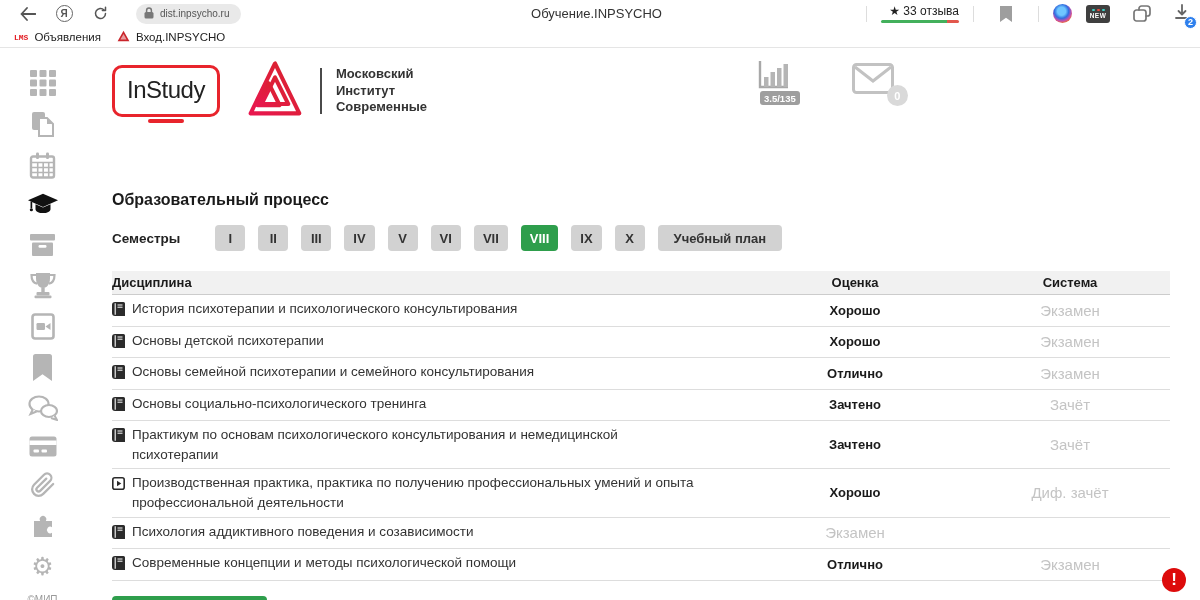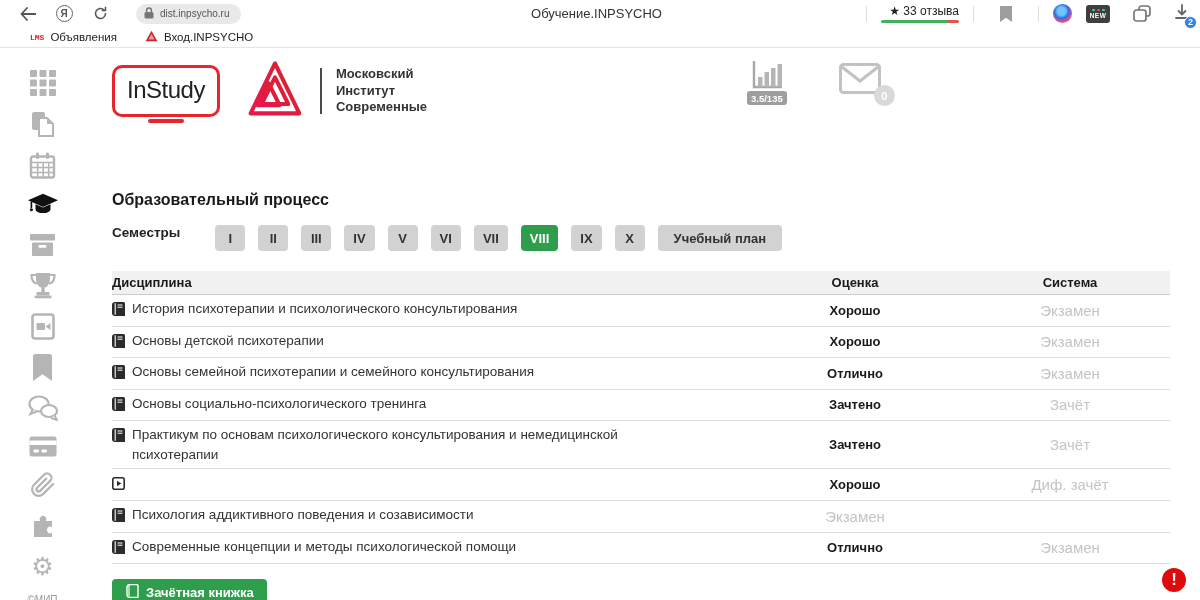--- a/index.html
+++ b/index.html
@@ -21,21 +21,21 @@
      background:linear-gradient(90deg,#43b05c 0 84%, #e2574c 84% 100%); }
   .ext-circle { width:19px; height:19px; border-radius:50%; cursor:pointer;
      background:radial-gradient(circle at 45% 38%, #6fc6ff 0 26%, #2f6fe0 45%, #c44fae 62%, #ff7a00 82%, #ffb300 100%); }
   .new-badge { width:24px; height:18px; background:#3f3f3f; border-radius:3px; display:flex; flex-direction:column; align-items:center; justify-content:center; cursor:pointer; }
   .new-dots { display:flex; gap:2px; margin-bottom:1px; }
   .new-dots i { width:3px; height:2px; border-radius:1px; display:block; }
   .new-txt { font-size:6.5px; font-weight:bold; color:#fff; letter-spacing:.5px; }
   .dl-wrap { position:relative; cursor:pointer; }
   .dl-badge { position:absolute; right:-7px; bottom:-5px; width:13px; height:13px; border-radius:50%; background:#2f80ed; color:#fff; font-size:9px; font-weight:bold; display:flex; align-items:center; justify-content:center; border:1.5px solid #fff; }
 
-  .bookmarks-bar { height:21px; display:flex; align-items:center; gap:20px; padding:0 26px; border-bottom:1px solid #e5e5e5; background:#fff; }
+  .bookmarks-bar { height:21px; display:flex; align-items:center; gap:8px; padding:0 10px; border-bottom:1px solid #e5e5e5; background:#fff; }
   .bm-item { display:flex; align-items:center; gap:6px; cursor:pointer; padding:0 4px; }
   .bm-label { font-size:11.5px; color:#222; }
   .lms-fav { font-size:8px; font-weight:bold; color:#e31e24; font-family:"Liberation Mono", monospace; }
 
   
   .app { display:flex; height:552px; }
   .sidebar { width:85px; display:flex; flex-direction:column; align-items:center; padding-top:22px; gap:15px; flex-shrink:0; }
   .side-ico { width:30px; height:26px; display:flex; align-items:center; justify-content:center; cursor:pointer; }
   .side-ico svg { display:block; }
   .gear-glyph { font-size:25px; color:#b5b5b5; line-height:1; }
@@ -45,27 +45,27 @@
 
   
   .header-row { display:flex; align-items:center; height:66px; position:relative; }
   .instudy-logo { position:relative; border:3px solid #e8242c; border-radius:10px; padding:8px 12px 10px; font-size:24px; font-weight:normal; color:#222; letter-spacing:-.5px; cursor:pointer; }
   .instudy-logo::after { content:""; position:absolute; left:50%; transform:translateX(-50%); bottom:-9px; width:36px; height:4px; background:#e8242c; border-radius:2px; }
   .tri-logo { margin-left:26px; }
   .logo-div { width:2px; height:46px; background:#4a4a4a; margin:0 14px 0 16px; }
   .institute-name { font-size:13px; font-weight:bold; color:#333; line-height:1.3; }
   .stats { position:absolute; left:635px; top:2px; display:flex; gap:52px; align-items:flex-start; }
   .score-wrap { display:flex; flex-direction:column; align-items:center; cursor:pointer; }
-  .score-badge { margin-top:1px; background:#9e9e9e; color:#fff; font-size:9.5px; font-weight:bold; padding:1.5px 4px; border-radius:3px; }
+  .score-badge { margin-top:1px; background:#9e9e9e; color:#fff; font-size:9.5px; font-weight:bold; padding:1.5px 4px; border-radius:3px;margin-left:13px; }
   .mail-wrap { position:relative; cursor:pointer; margin-top:3px; }
   .mail-badge { position:absolute; right:-14px; bottom:-8px; width:21px; height:21px; border-radius:50%; background:#d9d9d9; color:#fff; font-size:11px; font-weight:bold; display:flex; align-items:center; justify-content:center; }
 
   
   .page-title { margin-top:67px; font-size:16px; font-weight:bold; color:#1a1a1a; }
-  .semesters-row { margin-top:16px; display:flex; align-items:flex-start; gap:13px; }
+  .semesters-row { margin-top:16px; display:flex; align-items:center; gap:13px; }
   .sem-label { font-size:13.5px; font-weight:bold; color:#222; margin-right:22px; }
   .sem-btn { min-width:30px; height:26px; padding:0 9px; background:#d2d2d2; border:none; border-radius:4px; font-family:inherit; font-size:13px; font-weight:bold; color:#333; display:flex; align-items:center; justify-content:center; cursor:pointer; }
   .sem-btn.active { background:#2e9e4c; color:#fff; }
   .sem-btn.wide { padding:0 16px; }
 
   .table { margin-top:20px; width:100%; }
   .t-row { display:grid; grid-template-columns:1fr 230px 200px; align-items:center; border-bottom:1px solid #ddd; min-height:31px; }
   .t-head { background:#f1f1f1; min-height:24px; border-bottom:1px solid #ccc; }
   .t-head .c { font-size:13px; font-weight:bold; color:#1a1a1a; }
   .c { padding:4px 0; }
@@ -391,20 +391,21 @@
           </div>
         <div class="c center grade">Зачтено</div>
         <div class="c center system">Зачёт</div>
       </div>
       <div class="t-row">
         <div class="c name">
             <span class="row-ico"><svg width="13" height="13" viewBox="0 0 13 13">
                 <rect x="0.8" y="0.8" width="11.4" height="11.4" rx="2" stroke="#2b2b2b" stroke-width="1.6" fill="none"></rect>
                 <path d="M5 3.8 9.3 6.5 5 9.2z" fill="#2b2b2b"></path>
               </svg></span>
+            <span class="name-text">Производственная практика, практика по получению профессиональных умений и опыта профессиональной деятельности</span>
           </div>
         <div class="c center grade">Хорошо</div>
         <div class="c center system">Диф. зачёт</div>
       </div>
       <div class="t-row">
         <div class="c name">
             <span class="row-ico"><svg width="13" height="14" viewBox="0 0 13 14">
                 <path d="M3 0h8.5a1.5 1.5 0 0 1 1.5 1.5V14H3a3 3 0 0 1-3-3V3a3 3 0 0 1 3-3z" fill="#2b2b2b"></path>
                 <path d="M3.2 1.2v11.6" stroke="#fff" stroke-width="1.1"></path>
                 <path d="M5.5 3h5M5.5 5.2h5" stroke="#fff" stroke-width="1"></path>

